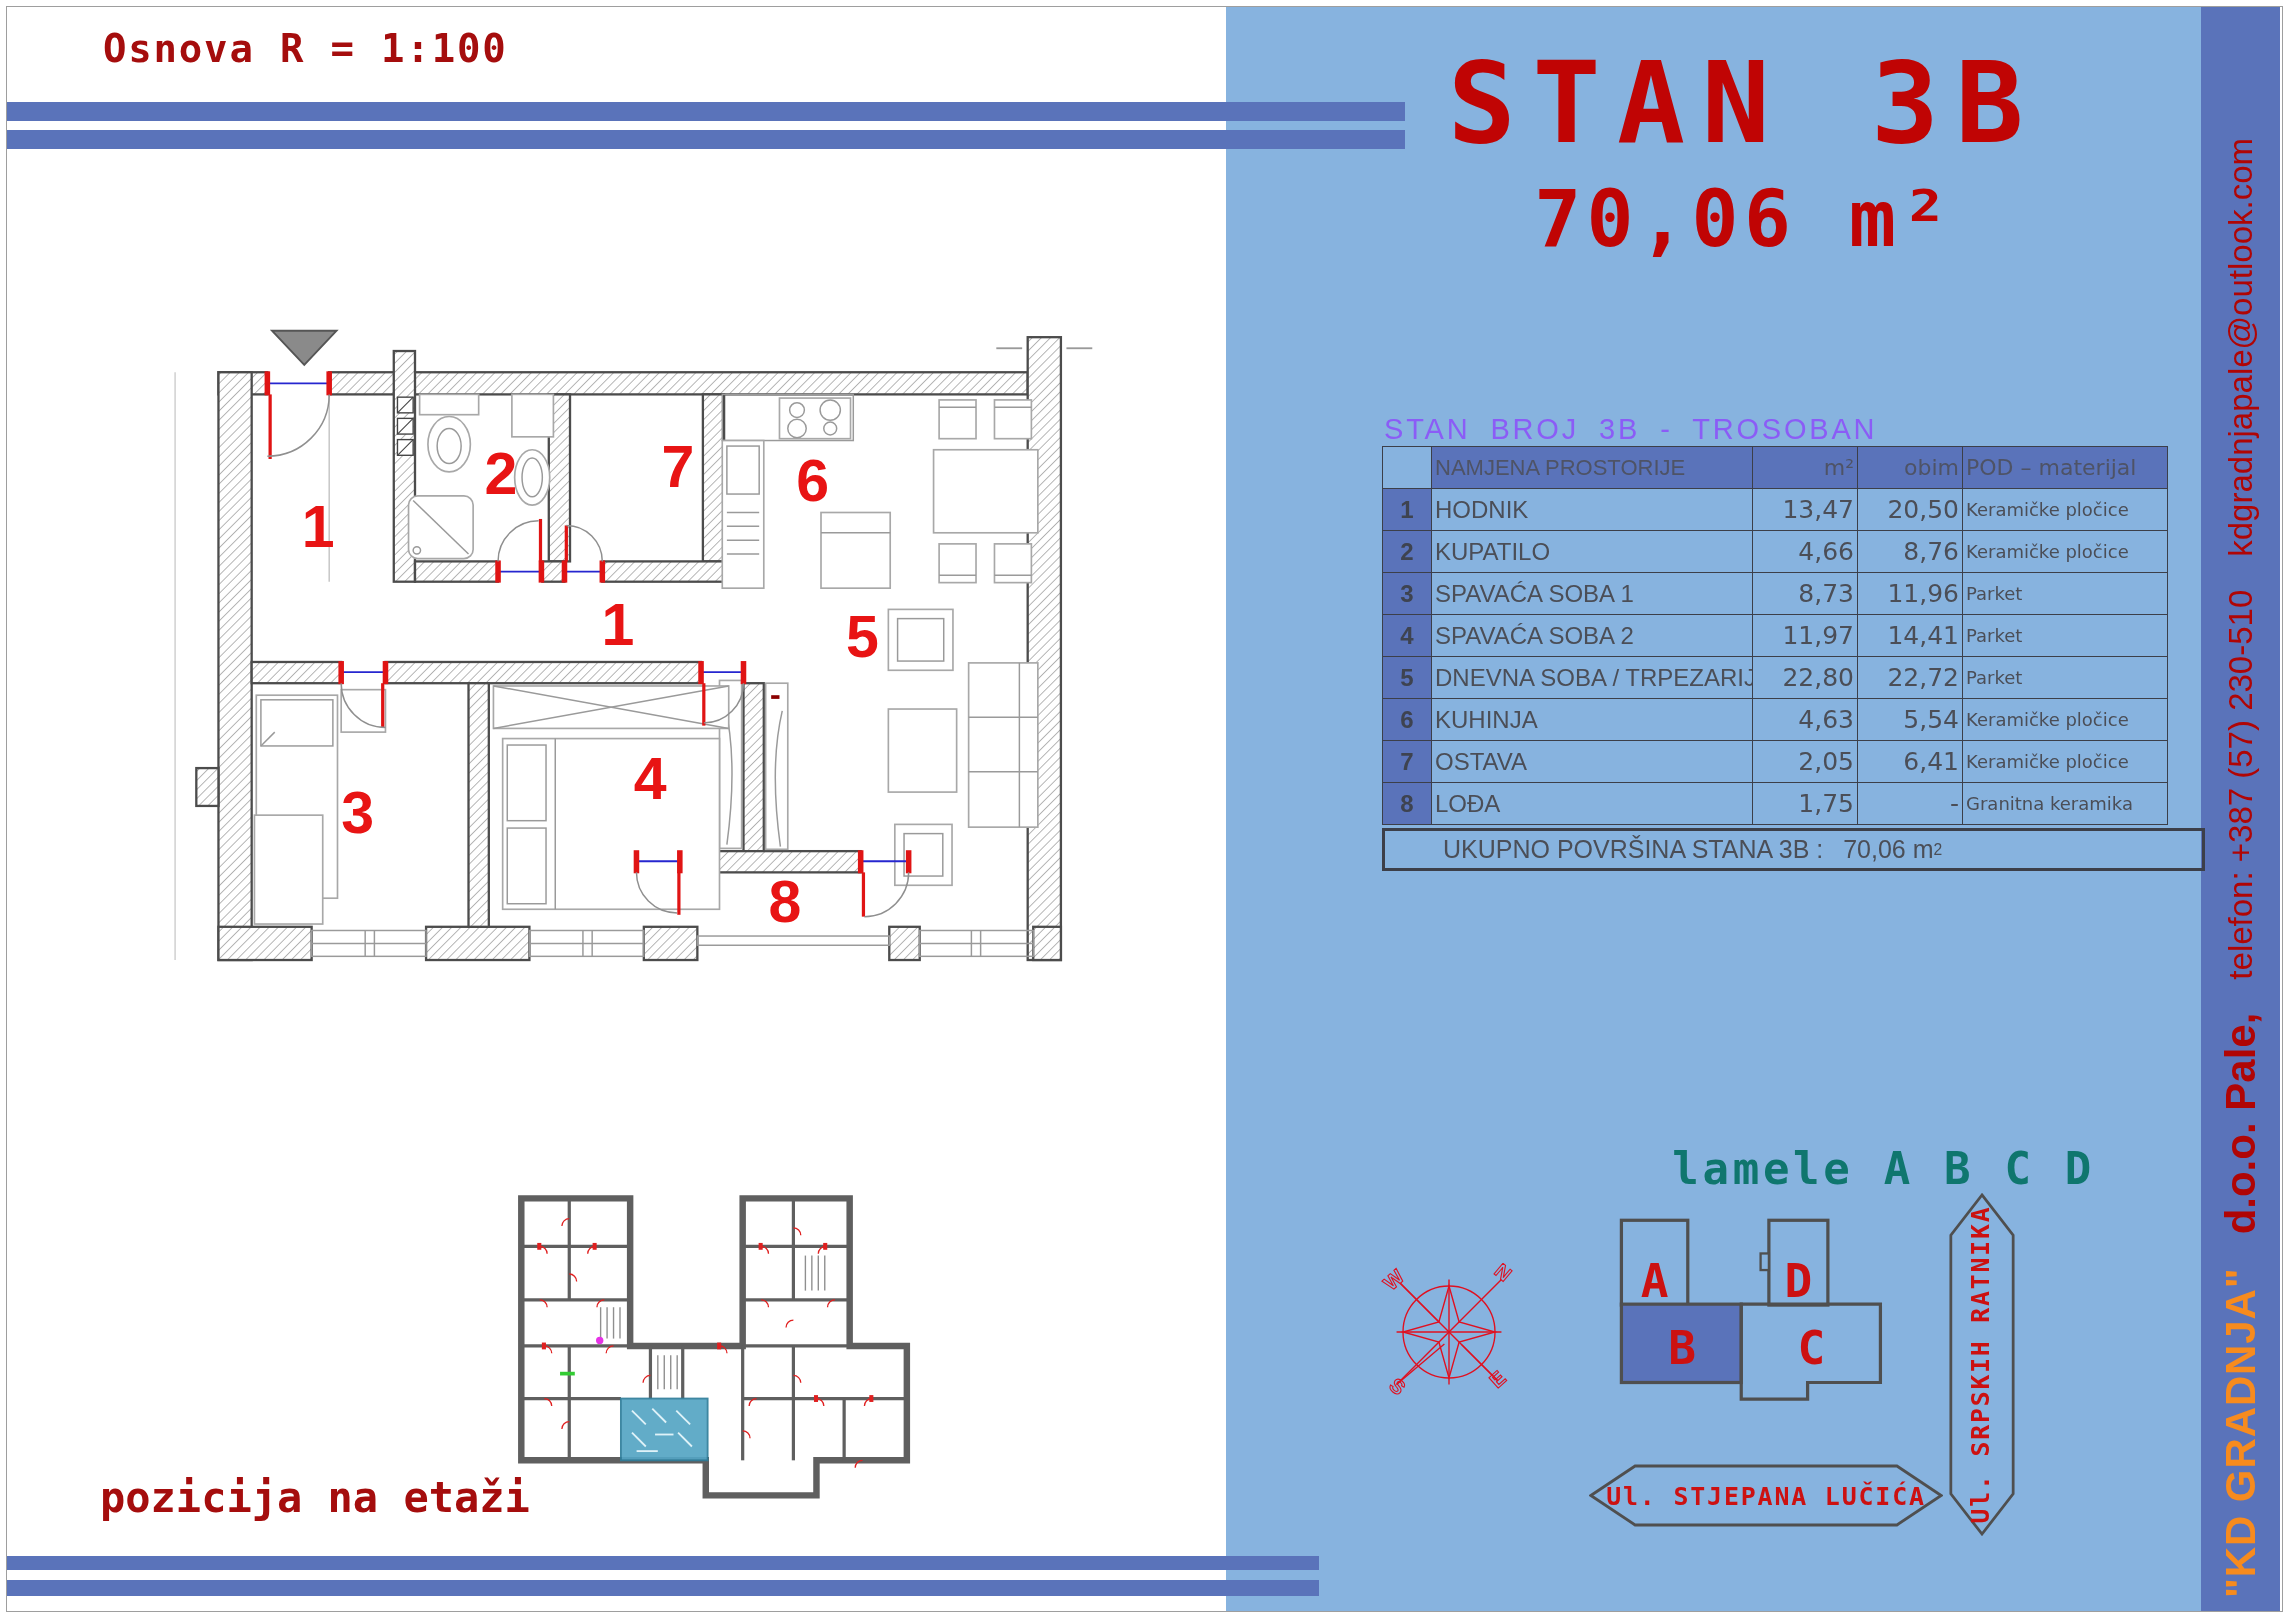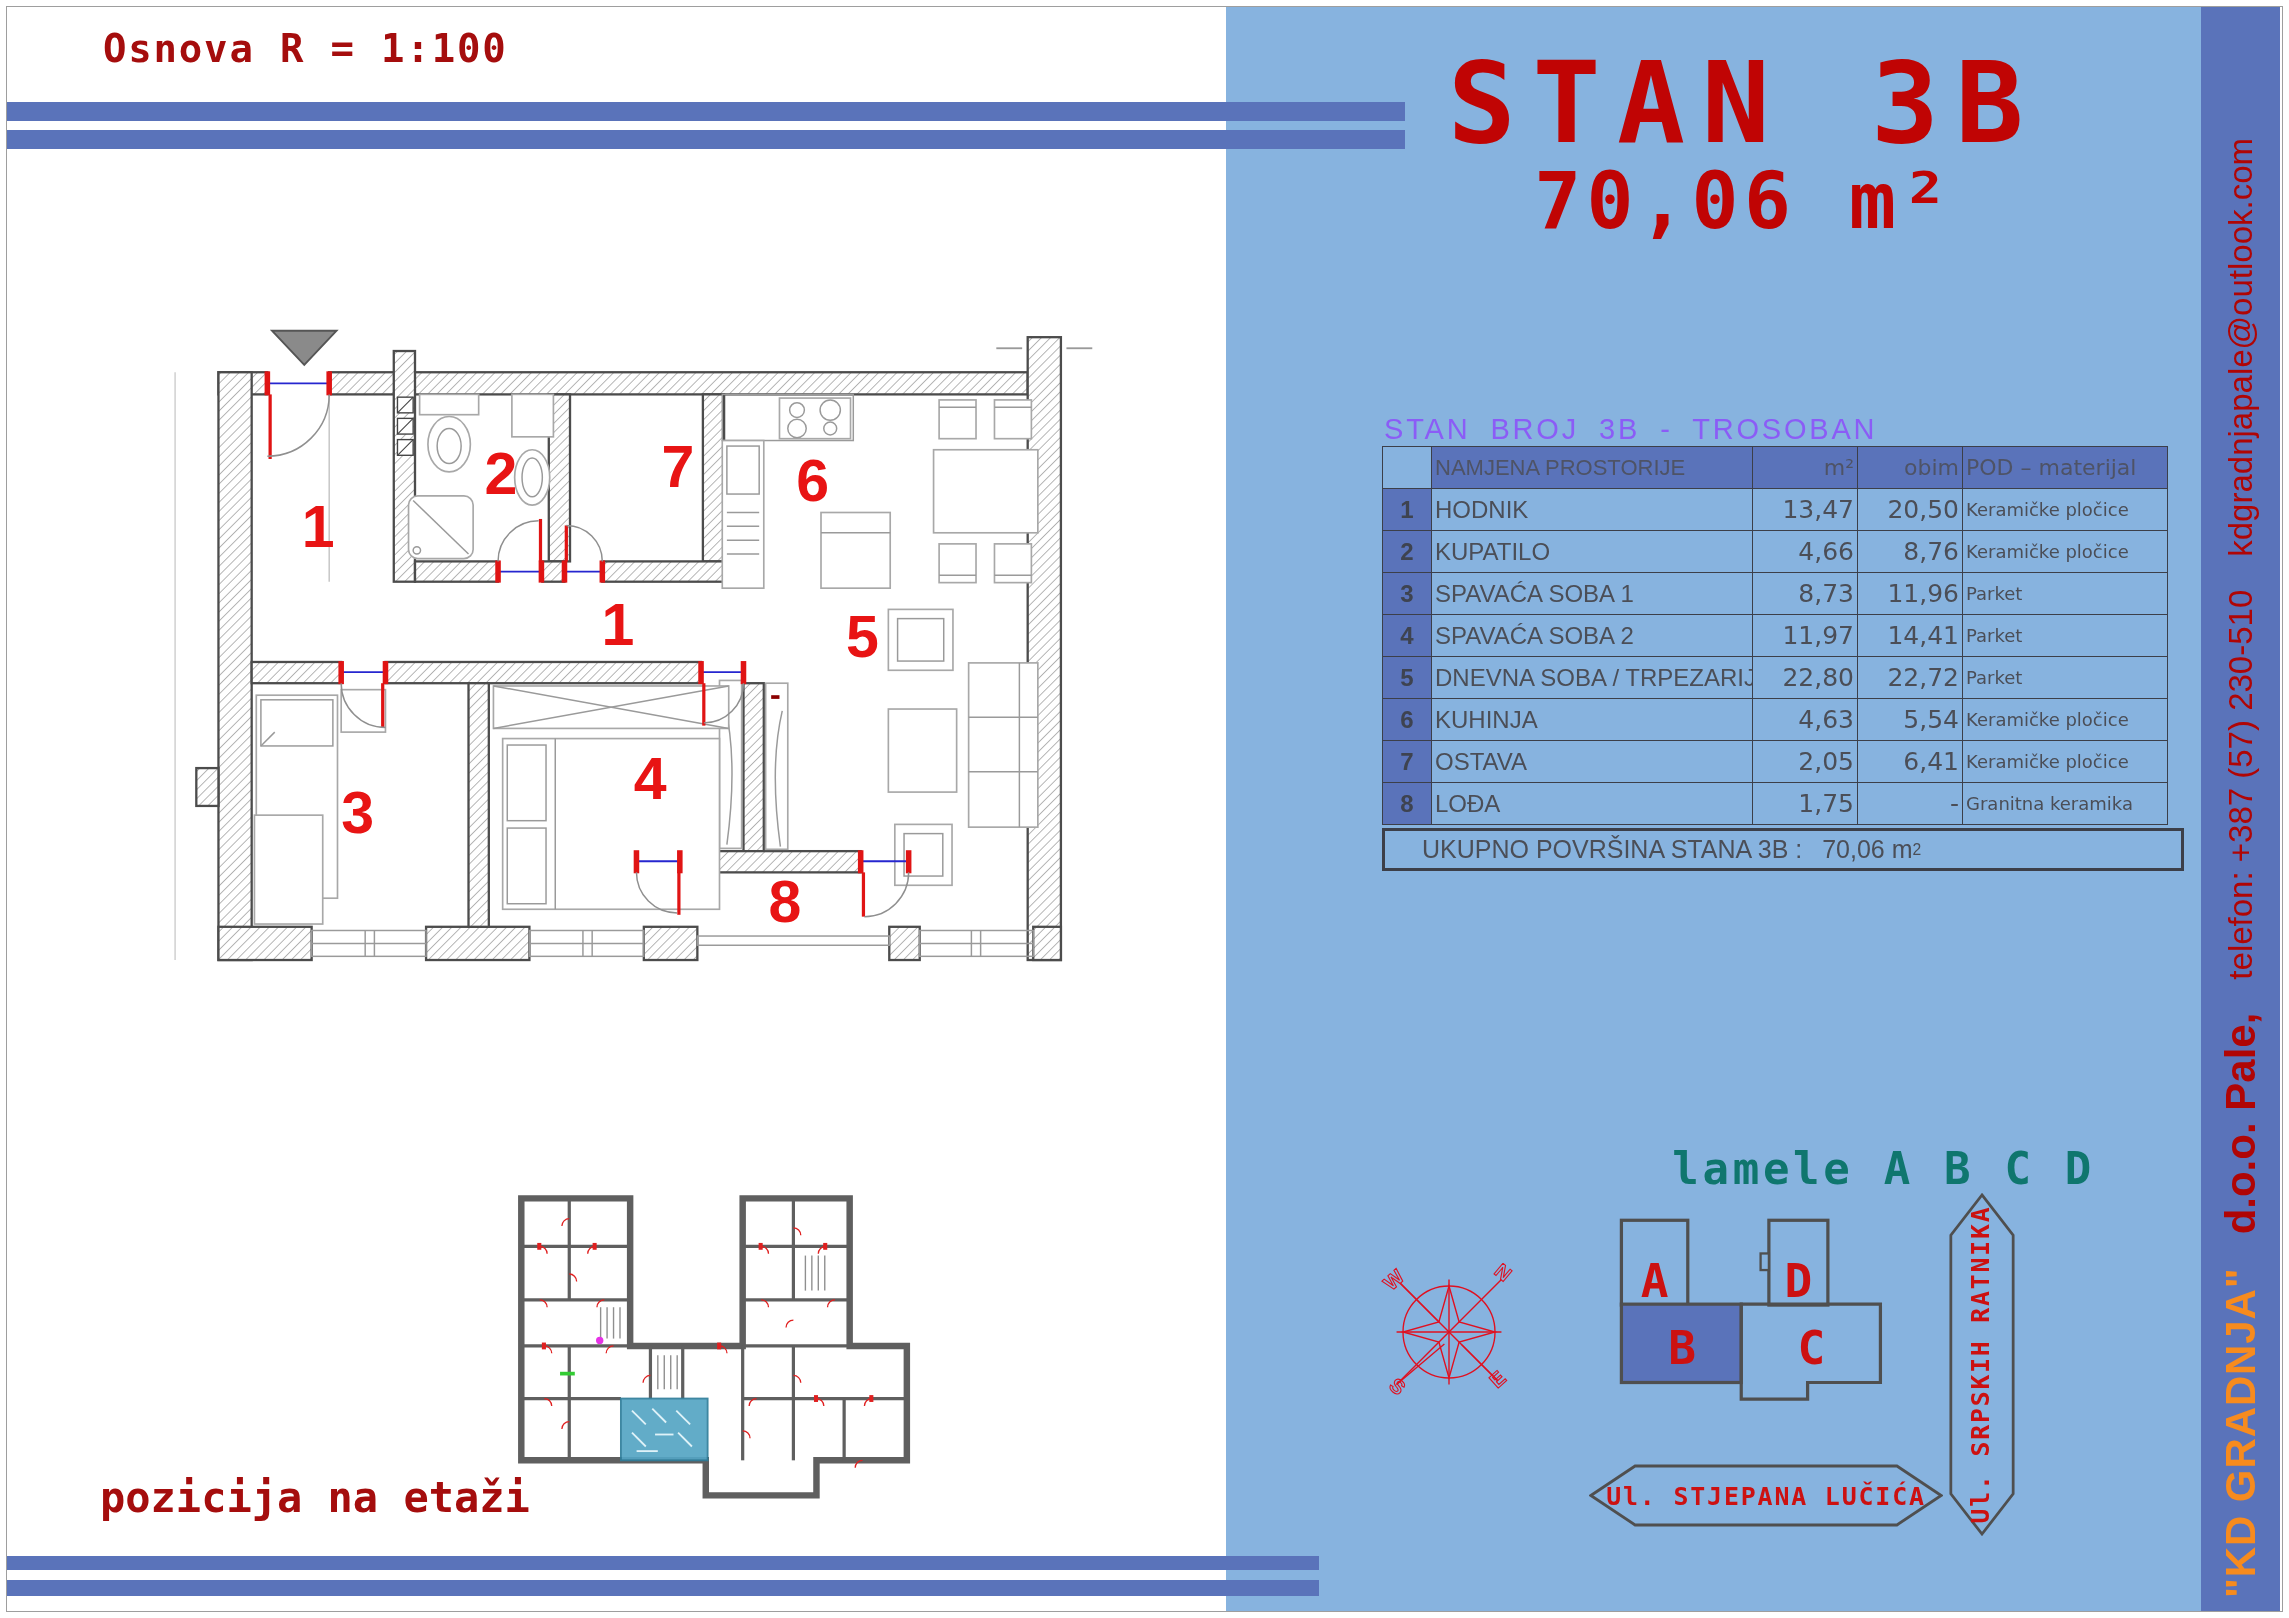--- a/index.html
+++ b/index.html
@@ -19,38 +19,38 @@
   .side-phone,.side-email{font-size:33px;color:#b00505;}
   
   .bar{position:absolute;background:#5a73ba;z-index:3;}
   
   .mono{font-family:"DejaVu Sans Mono",monospace;}
   .h-scale{position:absolute;left:103px;top:26px;font-size:39px;font-weight:bold;color:#a50d0d;
         letter-spacing:1.8px;z-index:2;}
   .h-pos{position:absolute;left:100px;top:1473px;font-size:42px;font-weight:bold;color:#a50d0d;z-index:2;}
   .h-stan{position:absolute;left:1347px;top:37px;width:794px;text-align:center;font-size:113px;
         font-weight:bold;color:#c00404;letter-spacing:16.6px;z-index:2;}
-  .h-area{position:absolute;left:1347px;top:156px;width:794px;text-align:center;font-size:78px;
+  .h-area{position:absolute;left:1347px;top:174px;width:794px;text-align:center;font-size:78px;
         font-weight:bold;color:#c00404;letter-spacing:5.5px;z-index:2;}
   .h-lamele{position:absolute;left:1347px;top:1143px;width:748px;text-align:right;font-size:44px;
         font-weight:bold;color:#0f766e;letter-spacing:3.7px;z-index:2;}
   
   .tbl-title{position:absolute;left:1384px;top:413px;font-size:29px;color:#8b5cf6;
         letter-spacing:2.8px;word-spacing:9.2px;z-index:2;}
   .tbl-wrap{position:absolute;left:1382px;top:446px;width:766px;z-index:2;}
   table.rooms{border-collapse:collapse;table-layout:fixed;width:766px;}
   table.rooms td{border:1.8px solid #3c3f49;height:41px;padding:0 3px;overflow:hidden;white-space:nowrap;}
   table.rooms tr.hdr td{background:#5a73ba;color:#4e5366;font-size:22px;}
   table.rooms tr.hdr td.c-num{background:#87b3df;}
   td.c-num{width:42px;background:#5a73ba;color:#3e4350;font-weight:bold;font-size:24px;text-align:center;}
   td.c-name{width:314px;color:#4b4e57;font-size:24px;}
   td.c-a,td.c-o{width:98px;color:#4b4e57;font-size:25px;text-align:right;font-family:"DejaVu Sans",sans-serif;}
   td.c-pod{width:198px;color:#4b4e57;font-size:18px;font-family:"DejaVu Sans",sans-serif;}
   .tbl-foot{position:absolute;left:1382px;top:828px;width:759px;height:37px;border:3.7px solid #3c3f49;
-        z-index:2;display:flex;align-items:center;padding-left:37px;
+        z-index:2;display:flex;align-items:center;padding-left:58px;
         font-size:25px;color:#4b4e57;}
   .tbl-foot sup{font-size:15.7px;}
   
   svg{position:absolute;z-index:2;}
   .w{fill:url(#hatch);stroke:#4c4c4c;stroke-width:2.5;}
   .f{fill:#ffffff;stroke:#a8a8a8;stroke-width:1.8;}
   .f2{fill:none;stroke:#9a9a9a;stroke-width:1.6;}
   .arc{fill:none;stroke:#8f8f8f;stroke-width:1.6;}
   .leaf{stroke:#e01414;stroke-width:3.5;}
   .jamb{fill:#e01414;}

